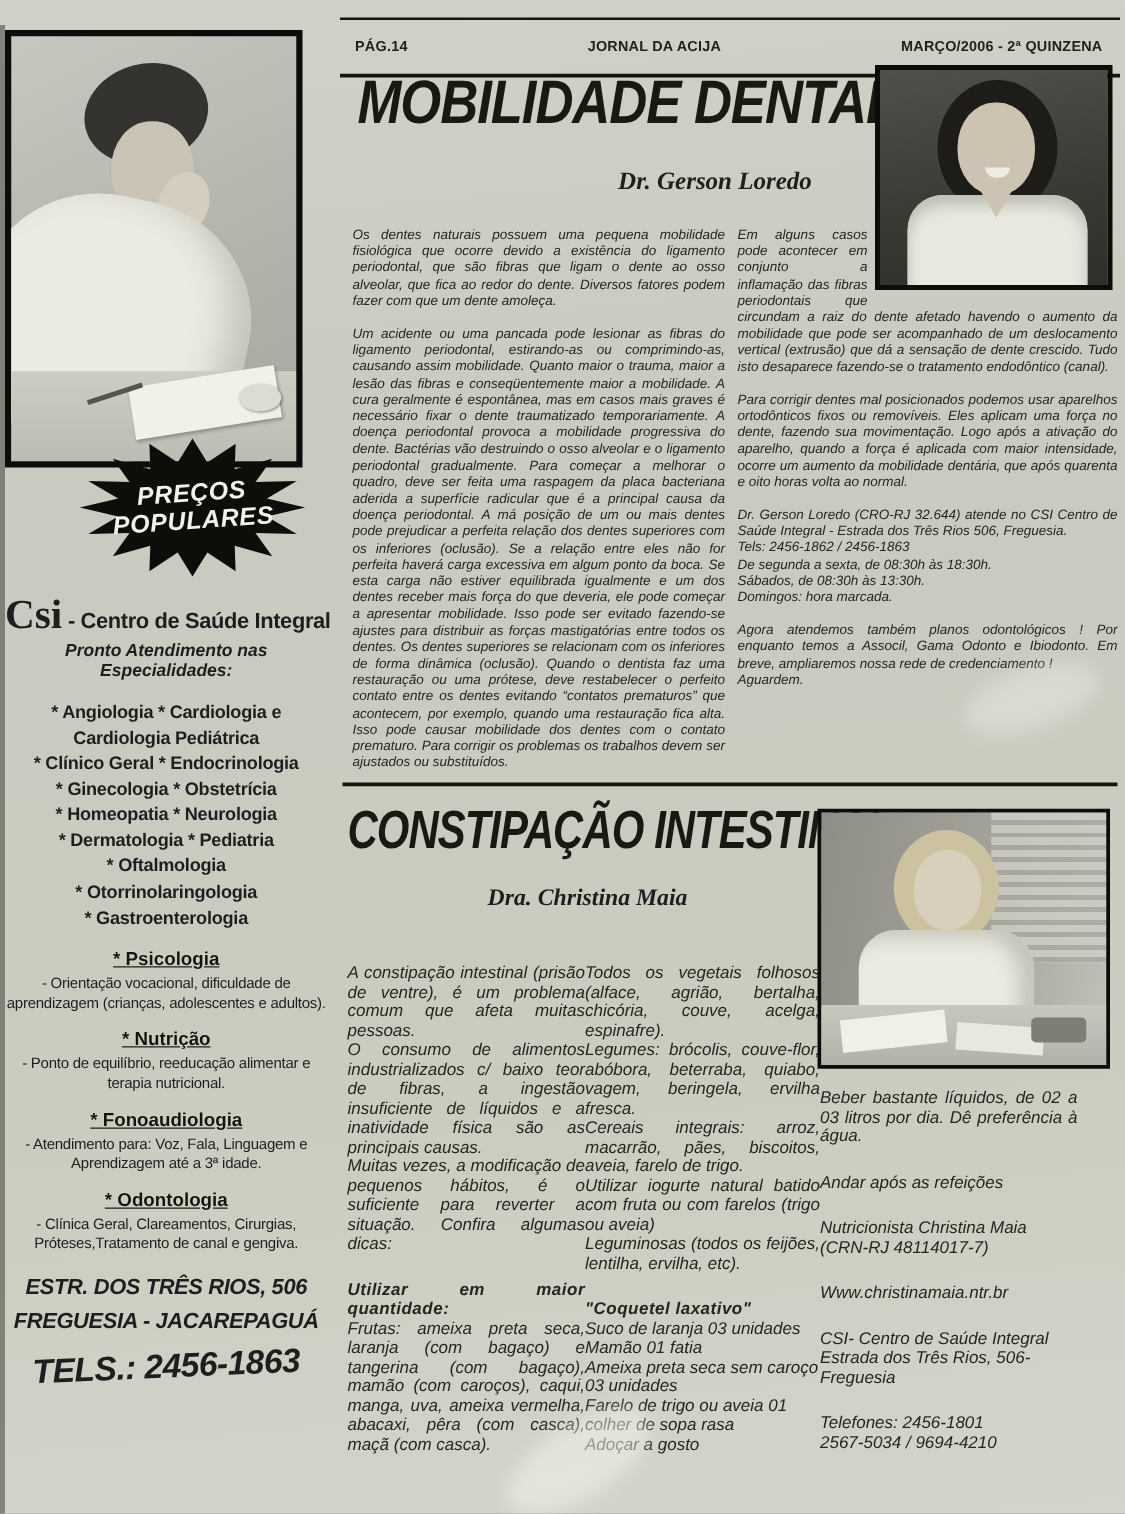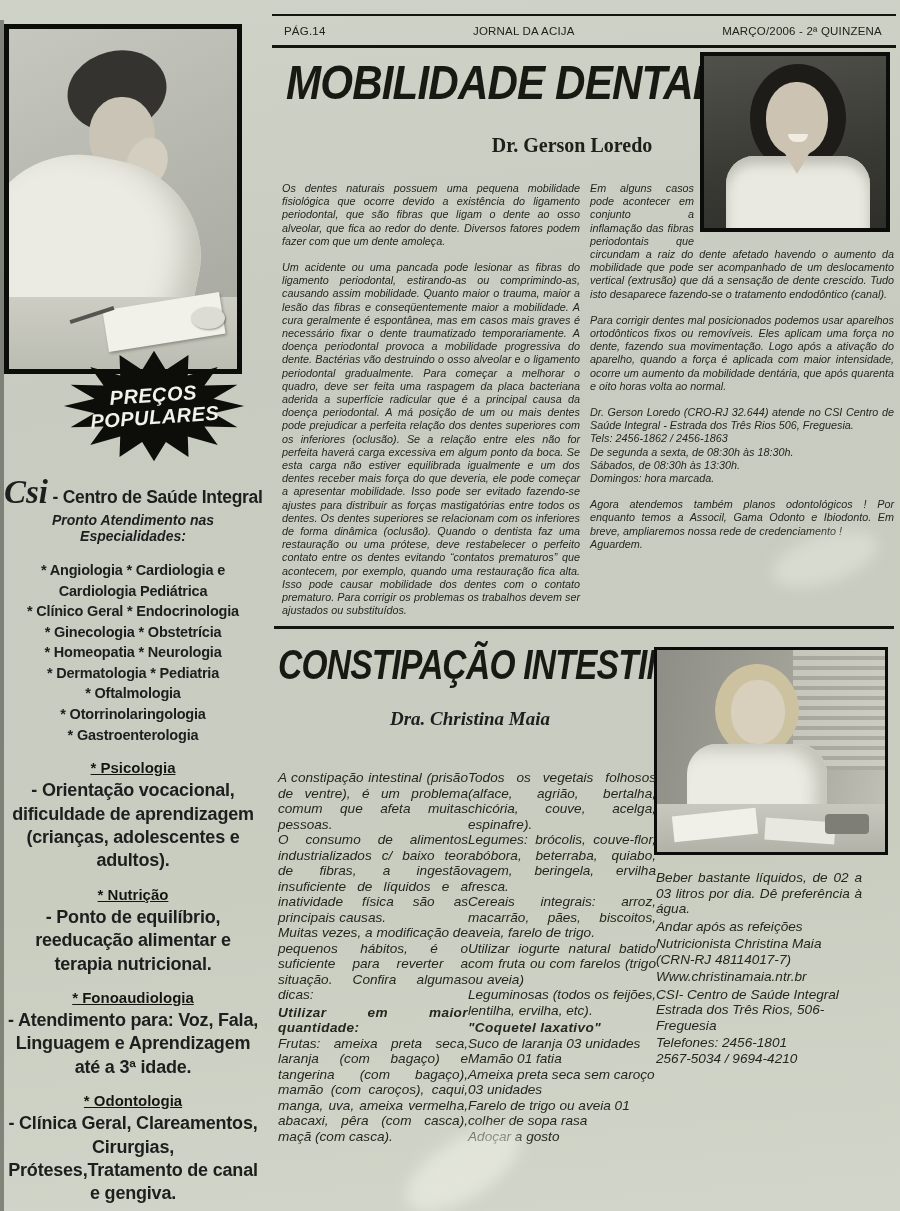--- a/index.html
+++ b/index.html
@@ -32,48 +32,48 @@
   .pa-pen { position:absolute; bottom:52px; left:60px; width:46px; height:4px; background:#55544e;
             transform:rotate(-18deg); }
 
   .burst-wrap { position:relative; width:184px; height:128px; margin:-32px 0 0 58px; }
   .burst-wrap svg { position:absolute; inset:0; width:100%; height:100%; }
   .burst-text { position:absolute; inset:0; display:flex; flex-direction:column; align-items:center;
                 justify-content:center; transform:rotate(-4deg); color:#f2f2ea;
                 font-weight:bold; font-style:italic; font-size:20px; line-height:1.1; letter-spacing:.5px; }
 
   .csi-line { margin-top:4px; text-align:center; white-space:nowrap; }
-  .csi-script { font-family:"Liberation Serif", serif; font-style:italic; font-weight:bold; font-size:33px; }
+  .csi-script { font-family:"Liberation Serif", serif; font-weight:bold; font-size:33px; }
   .csi-rest { font-weight:bold; font-size:17.5px; letter-spacing:-.3px; }
   .csi-sub { text-align:center; font-weight:bold; font-style:italic; font-size:14px; margin-top:1px; }
 
   .spec-list { list-style:none; margin-top:16px; text-align:center; font-weight:bold; font-size:14.5px;
                line-height:1.42; letter-spacing:-.2px; }
   .sections { margin-top:14px; }
   .sec { margin-bottom:13px; text-align:center; }
   .sec-title { font-weight:bold; font-size:15px; text-decoration:underline; color:#15150f;
                text-shadow:0 0 1px #e8e8de; margin-bottom:3px; }
-  .sec-body { font-weight:bold; font-size:18px; line-height:1.3; letter-spacing:-.2px; }
+  .sec-body { font-weight:normal; font-size:12px; line-height:1.3; letter-spacing:-.2px; }
 
   .addr { margin-top:10px; text-align:center; font-weight:bold; font-style:italic; font-size:17.5px;
           line-height:1.55; letter-spacing:-.3px; }
   .phone { margin-top:8px; text-align:center; font-weight:bold; font-style:italic; font-size:27px;
            transform:rotate(-2.5deg); letter-spacing:-.5px; }
 
   
   .main { position:absolute; left:272px; top:14px; width:626px; height:1192px; }
-  .masthead { position:absolute; top:0; left:0; right:2px; height:34px; border-top:2px solid #15150f;
+  .masthead { position:absolute; top:0; left:0; right:2px; height:48px; border-top:2px solid #15150f;
               border-bottom:3px solid #15150f; display:flex; align-items:center; justify-content:space-between;
-              padding:0 14px 0 12px; font-weight:normal; font-size:11.5px; letter-spacing:.2px; color:#22221c; }
+              padding:0 14px 0 12px; font-weight:bold; font-size:11.5px; letter-spacing:.2px; color:#22221c; }
 
   .a1-title { position:absolute; top:40px; left:14px; font-size:49px; font-weight:bold; font-style:italic;
               letter-spacing:-1px; transform:scaleX(.86); transform-origin:left top; white-space:nowrap;
               color:#191914; }
   .a1-byline { position:absolute; top:120px; left:150px; width:300px; text-align:center;
-               font-family:"Liberation Serif", serif; font-weight:bold; font-size:20px;
+               font-family:"Liberation Serif", serif; font-weight:bold; font-style:italic; font-size:20px;
                color:#20201a; }
   .a1-photo { position:absolute; top:38px; left:428px; width:190px; height:180px; border:4px solid #0c0c0a;
               overflow:hidden; background:linear-gradient(170deg,#51514b 0%,#3a3a35 60%,#2e2e2a 100%); }
   .pb-hair { position:absolute; top:8px; left:46px; width:96px; height:108px; border-radius:50%; background:#1d1c19; }
   .pb-face { position:absolute; top:26px; left:62px; width:62px; height:74px; border-radius:48%; background:#cdc3b2; }
   .pb-smile { position:absolute; top:78px; left:84px; width:20px; height:8px; border-radius:0 0 10px 10px; background:#f0ece2; }
   .pb-coat { position:absolute; bottom:-6px; left:22px; width:144px; height:78px; border-radius:28px 28px 0 0;
              background:#e9e9e1; box-shadow:inset 0 8px 12px #bdbdb3; }
   .pb-collar { position:absolute; bottom:54px; left:80px; width:26px; height:22px; background:#cdc3b2;
                clip-path:polygon(0 0,100% 0,50% 100%); }
@@ -104,21 +104,21 @@
              background:linear-gradient(180deg,#c8c8be,#b2b2a8); }
   .pc-paper1 { position:absolute; bottom:14px; left:16px; width:84px; height:26px; background:#f0f0e8; transform:rotate(-6deg); }
   .pc-paper2 { position:absolute; bottom:10px; left:108px; width:70px; height:22px; background:#e8e8e0; transform:rotate(4deg); }
   .pc-phone { position:absolute; bottom:18px; right:16px; width:44px; height:20px; border-radius:4px; background:#7e7e76; }
 
   .a2-cols { position:absolute; top:756px; left:6px; width:616px; display:flex; gap:0; }
   .a2col { width:190px; font-size:13.6px; font-style:italic; line-height:15.5px; text-align:justify; color:#26261f; }
   .a2col.c2 { width:188px; }
   .a2col.c3 { width:206px; padding-top:100px; }
   .a2col p { margin:0; }
-  .a2col p.gap { margin-top:2px; }
+  .a2col p.gap { margin-top:21px; }
   .a2head { font-weight:bold; letter-spacing:.4px; }
   .a2col p.left { text-align:left; }
 
   .crease { position:absolute; border-radius:50%; background:rgba(240,242,232,.55); filter:blur(7px);
             pointer-events:none; }
   .crease.c1 { left:398px; top:1140px; width:130px; height:58px; transform:rotate(-32deg); }
   .crease.c2 { left:770px; top:535px; width:110px; height:48px; transform:rotate(-18deg); opacity:.7; }
 </style>
 </head>
 <body>

